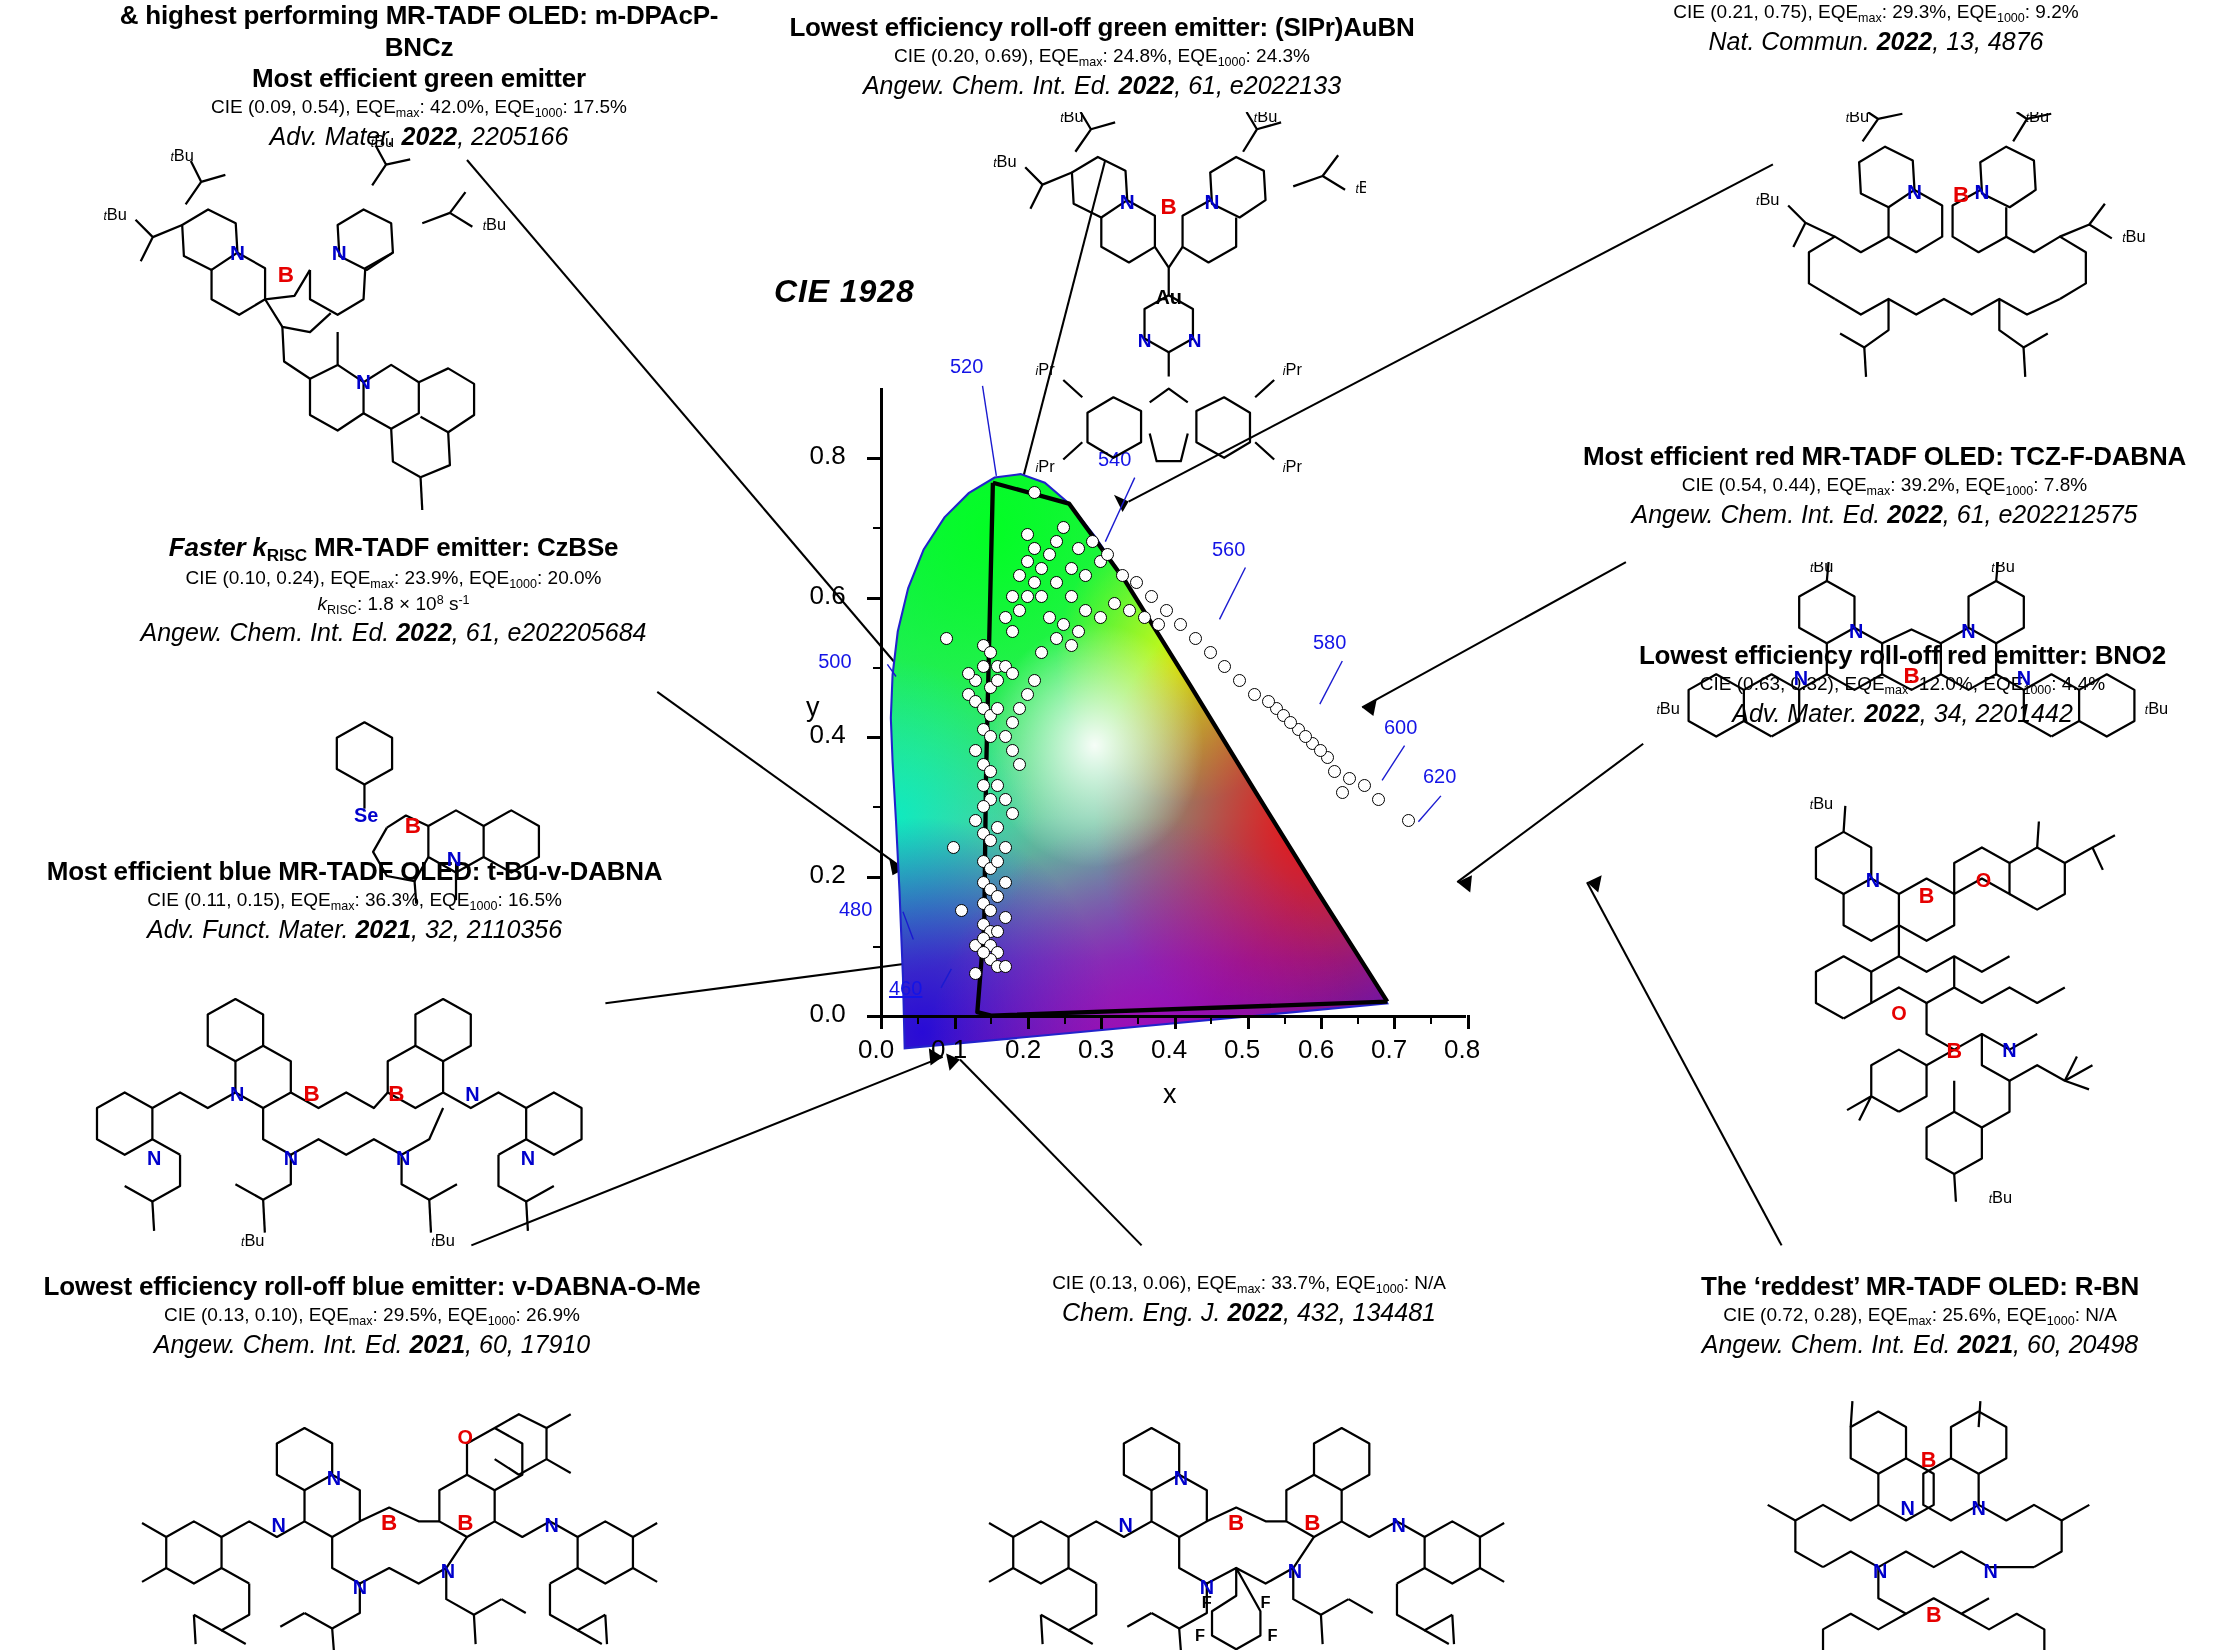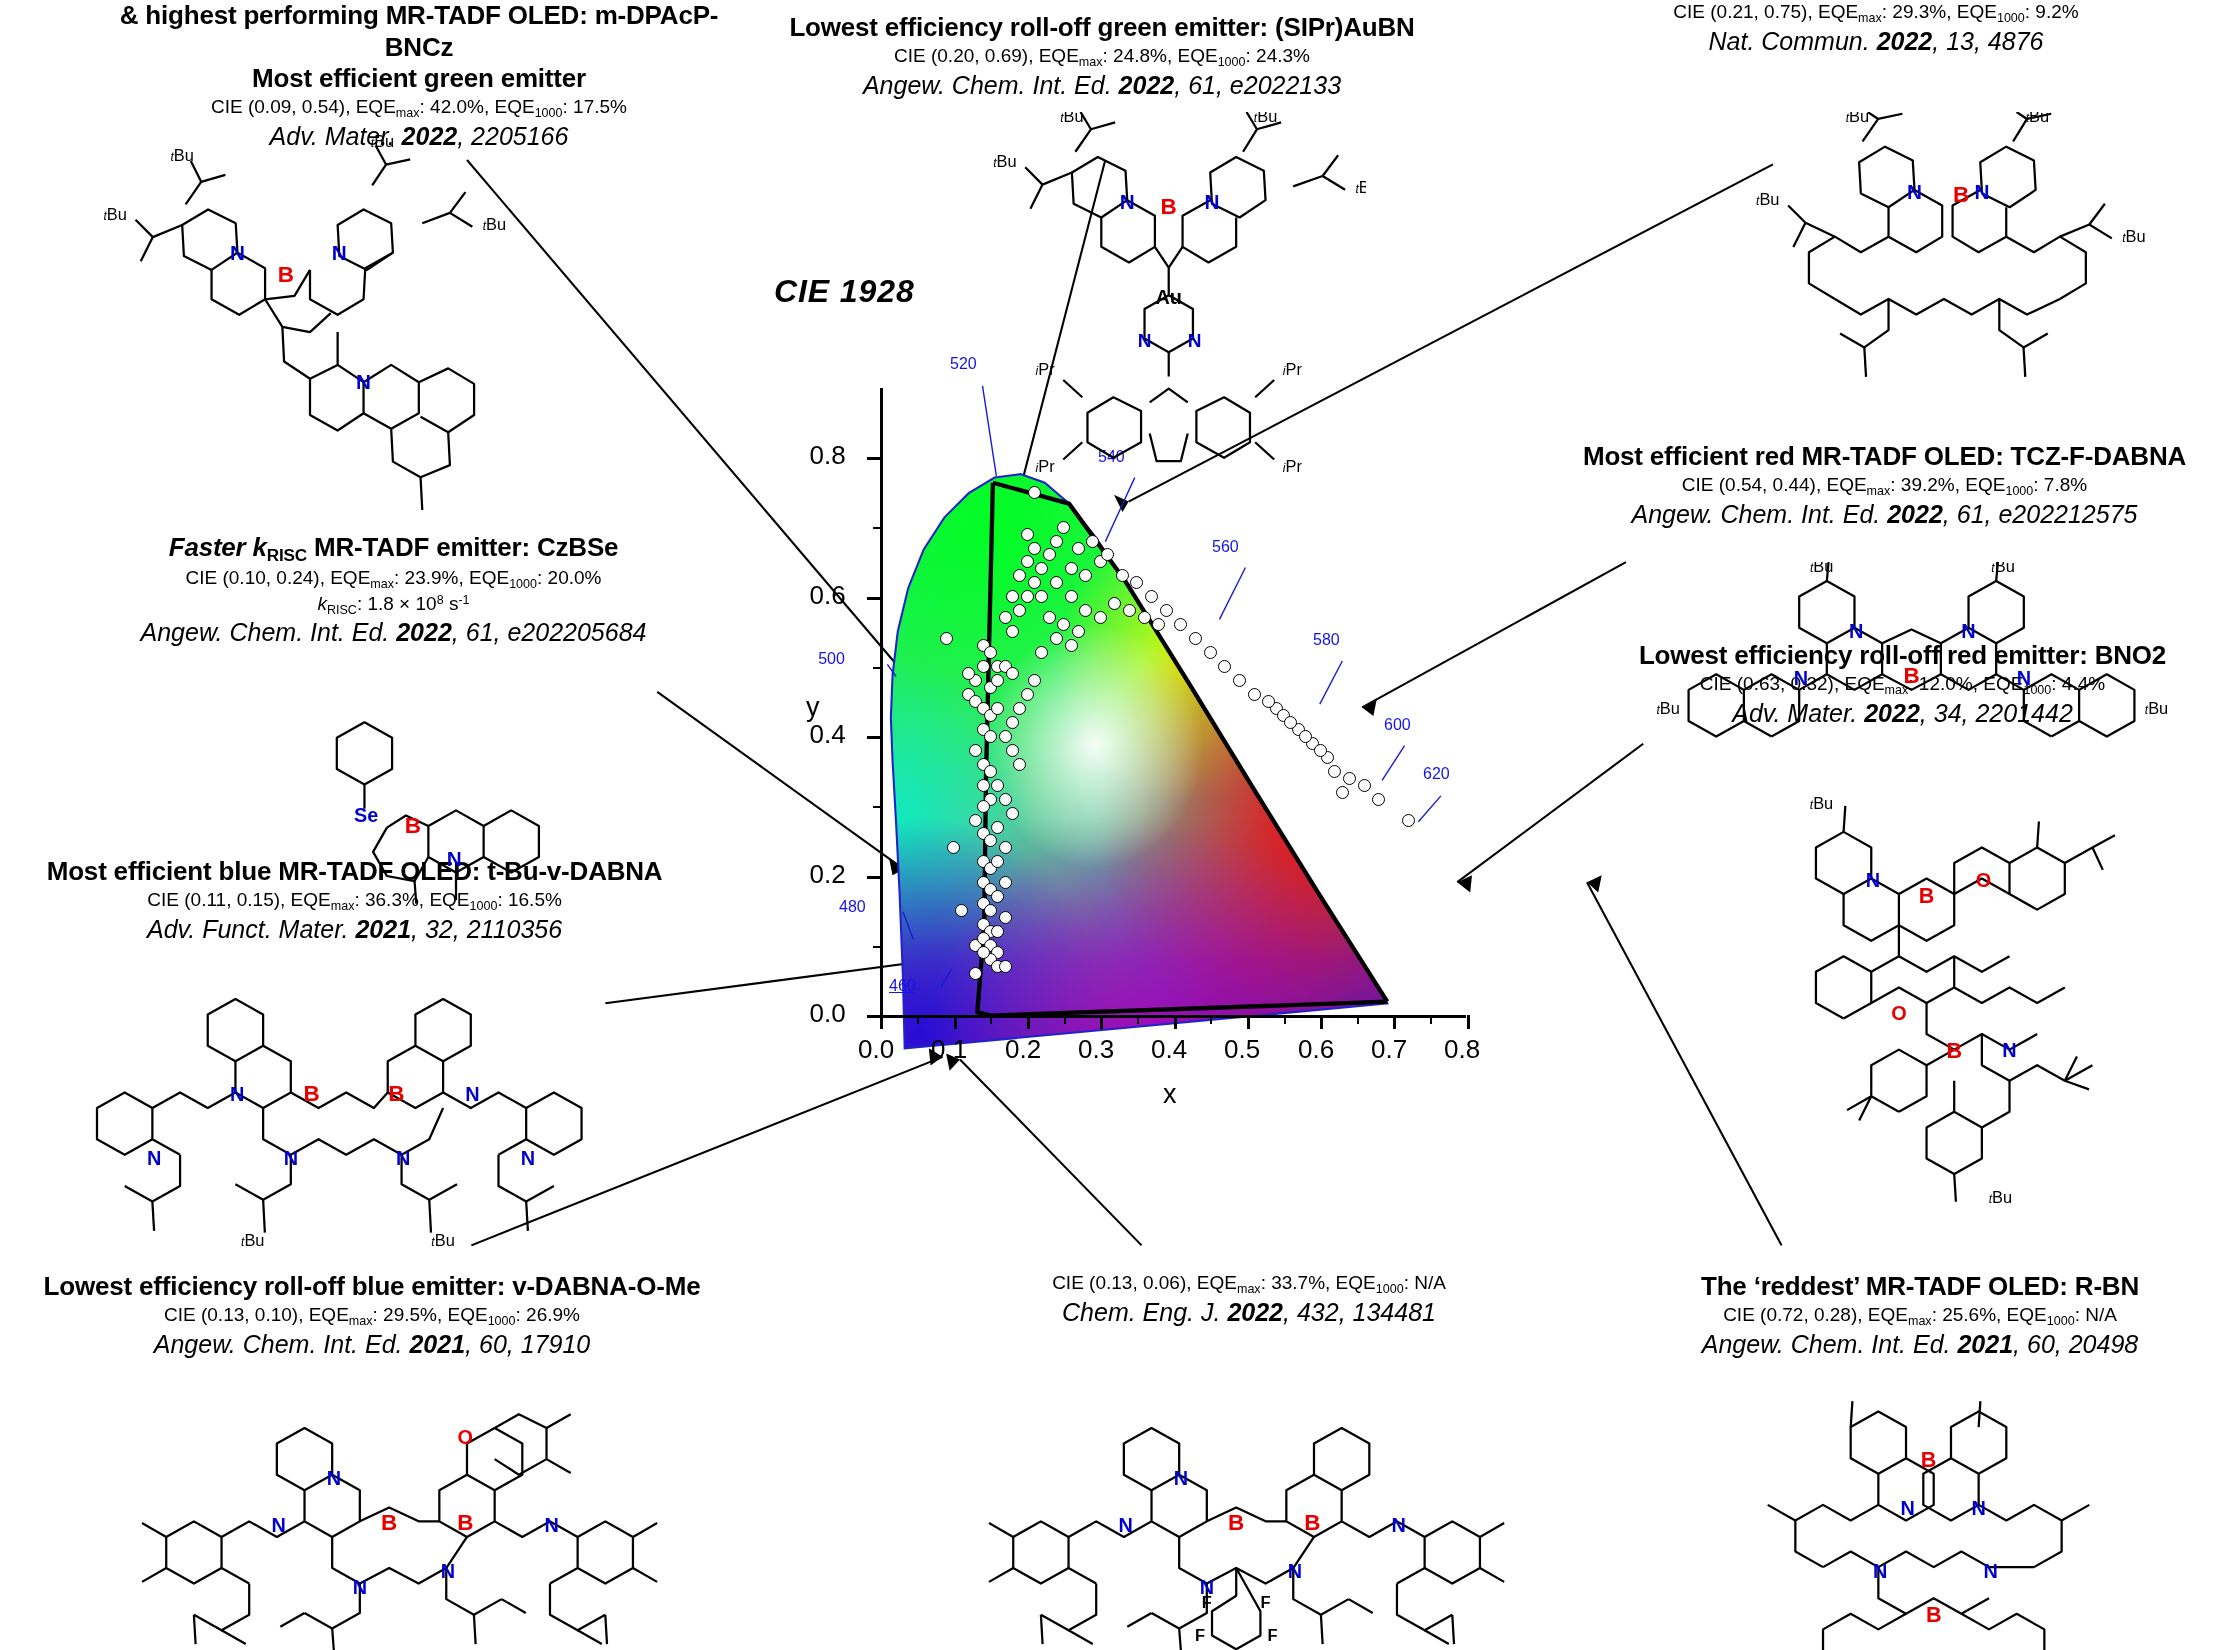--- a/index.html
+++ b/index.html
@@ -15,21 +15,21 @@
   .ref i{font-style:italic;}
   sub{font-size:0.66em;vertical-align:-0.28em;}
   sup{font-size:0.66em;vertical-align:0.45em;}
   .ital{font-style:italic;}
 
   
   #chart{position:absolute;left:813px;top:372px;width:640px;height:718px;}
   .axis-line{position:absolute;background:#000;}
   .tickmark{position:absolute;background:#000;}
   .ticklbl{position:absolute;font-size:26px;color:#000;white-space:nowrap;}
-  .wl{position:absolute;font-size:16px;color:#1414e6;font-weight:normal;white-space:nowrap;}
+  .wl{position:absolute;font-size:20px;color:#1414e6;font-weight:normal;white-space:nowrap;}
   .axname{position:absolute;font-size:27px;}
   .cie1931{position:absolute;font-weight:bold;font-style:italic;font-size:32px;letter-spacing:0.9px;}
   .pt{position:absolute;width:13px;height:13px;border-radius:50%;background:#fff;border:1.4px solid #000;box-sizing:border-box;}
 
   
   .mol{position:absolute;}
   .mol svg{display:block;}
 </style>
 </head>
 <body>

